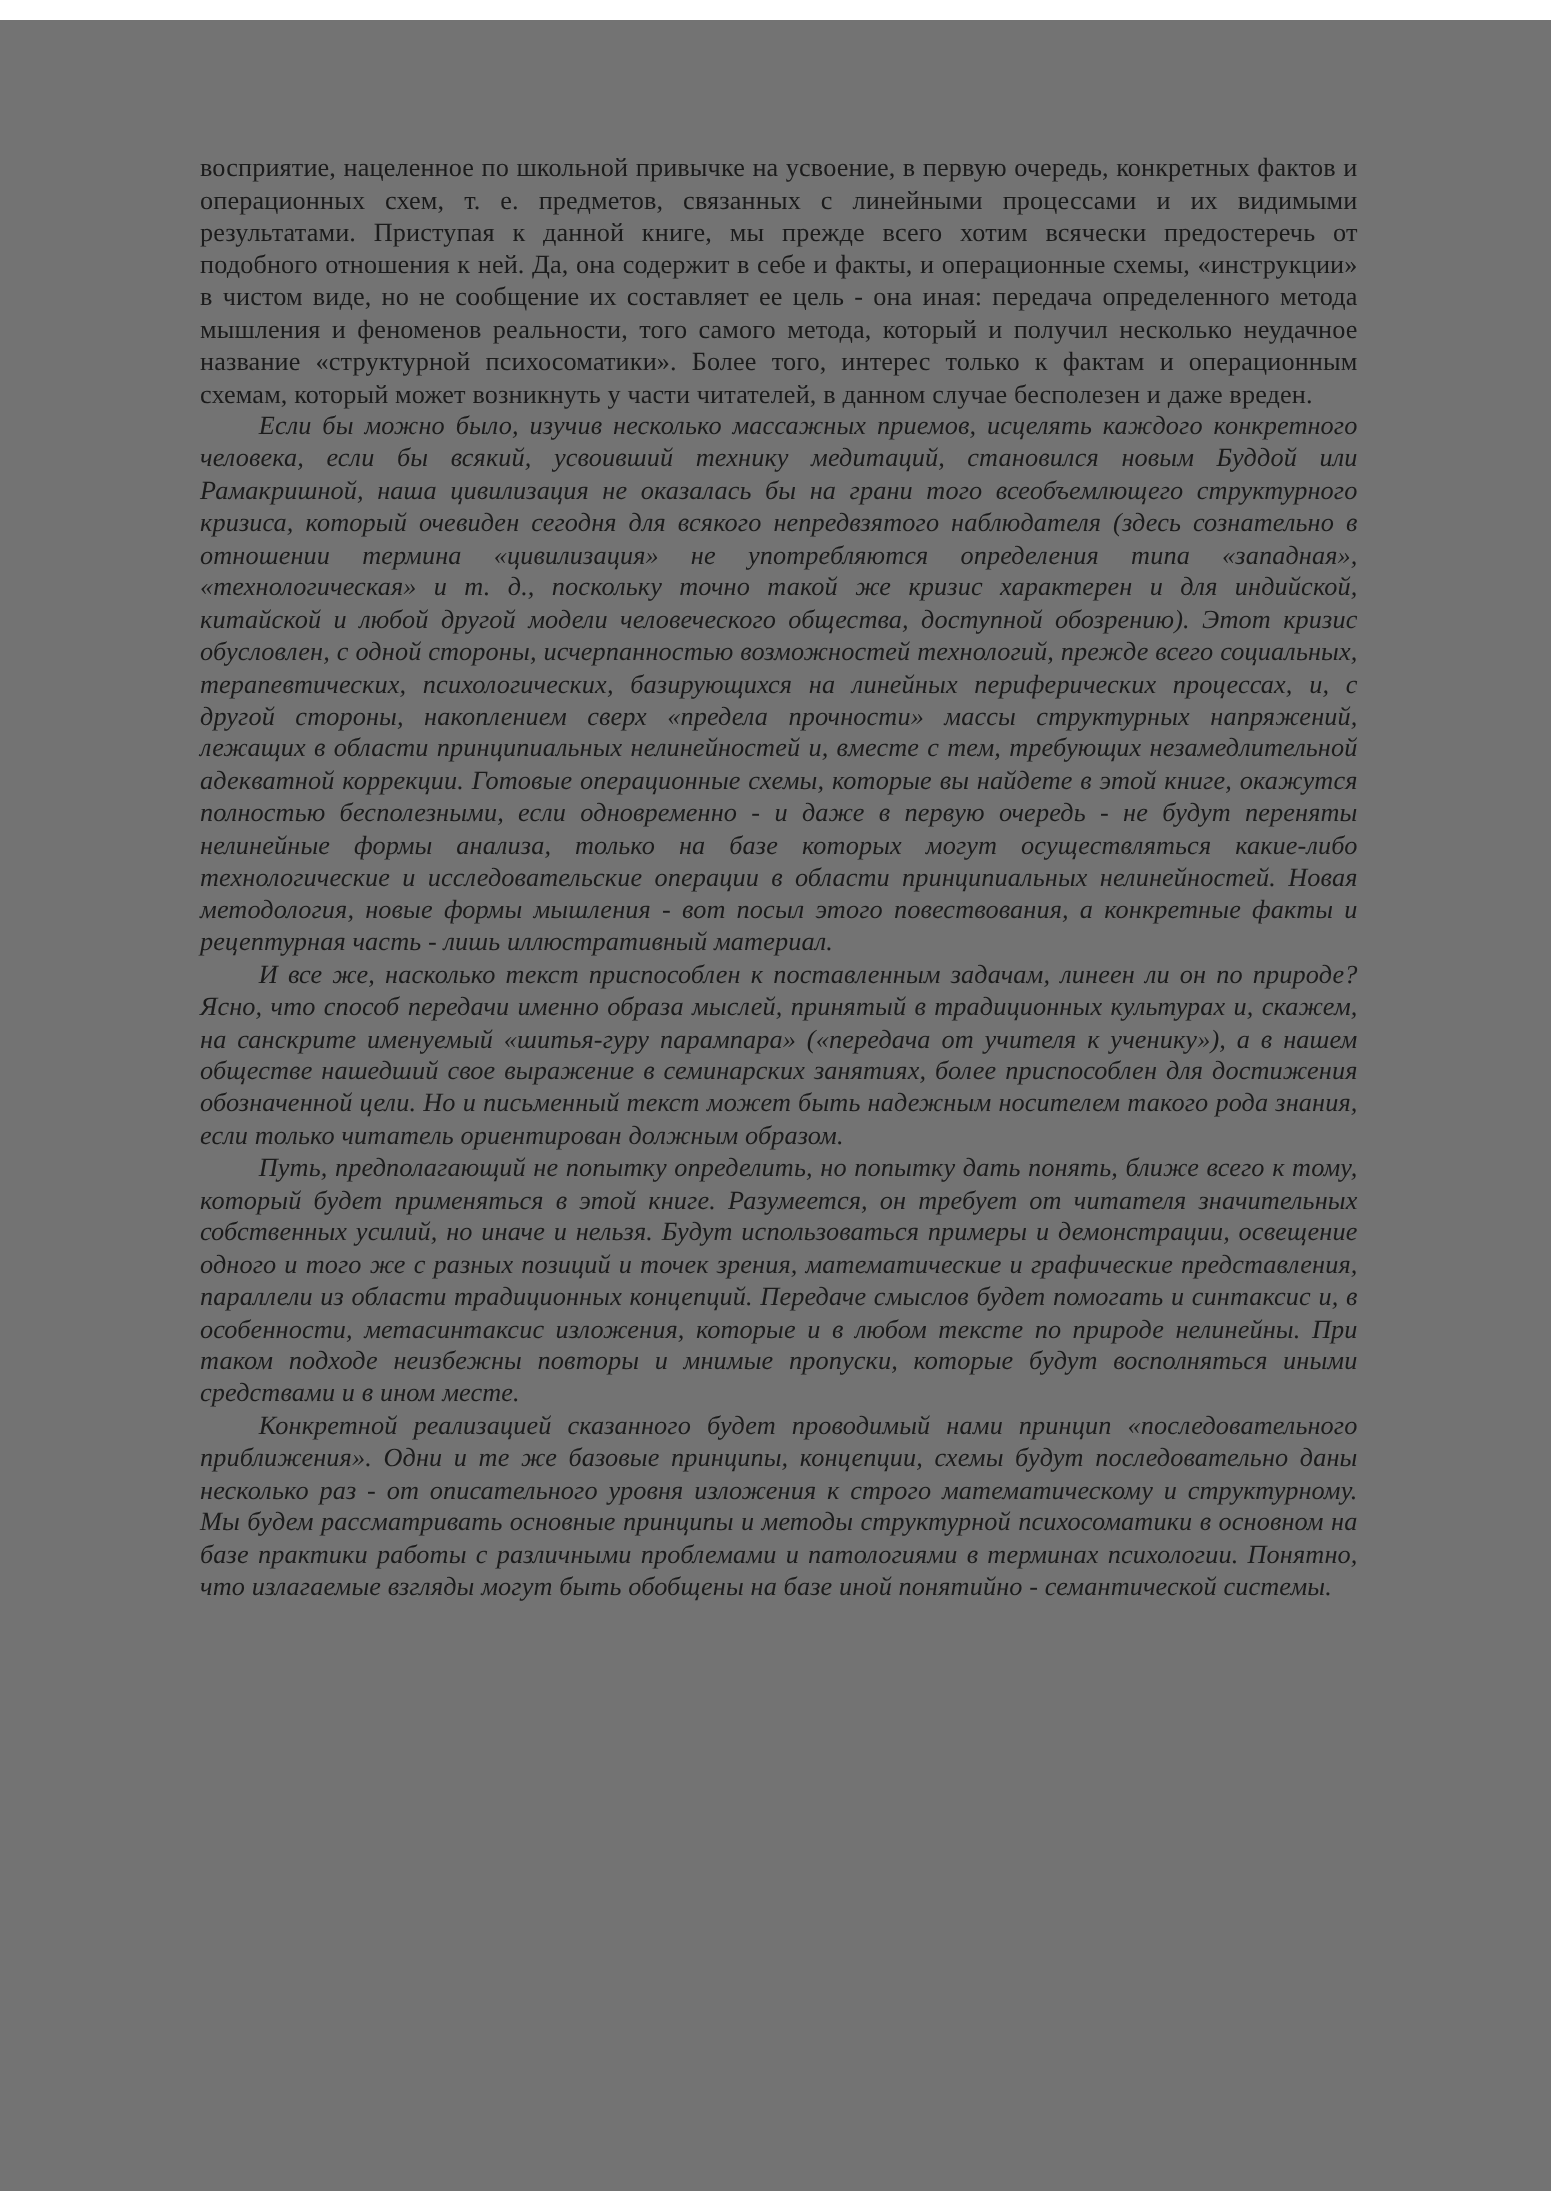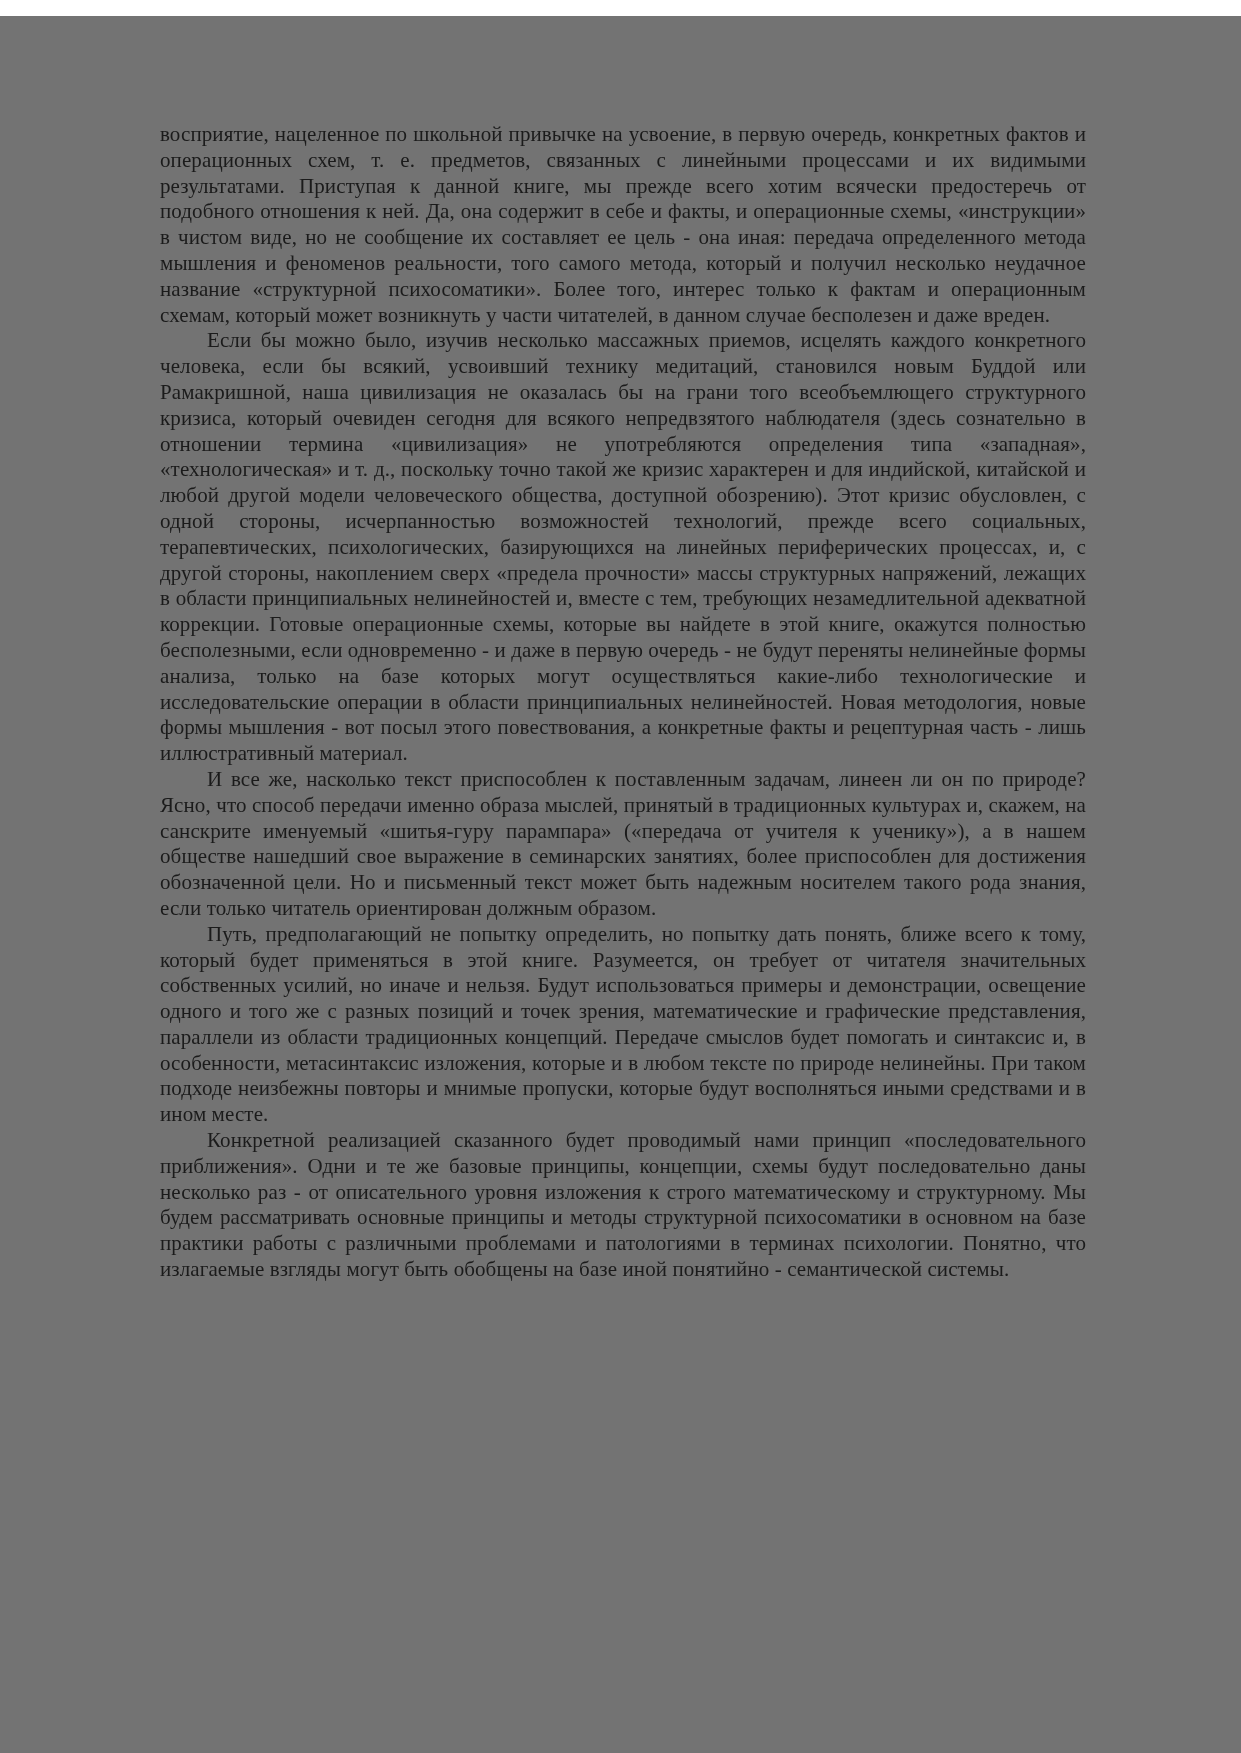--- a/index.html
+++ b/index.html
@@ -26,20 +26,21 @@
     line-height: 25.8px;
     color: #1b1b1b;
     letter-spacing: 0.1px;
   }
   .text-block p {
     margin: 0;
     padding: 0;
   }
   .text-block p.indented {
     text-indent: 47px;
+    font-style: italic;
   }
 </style>
 </head>
 <body>
 
 <div class="page">
   <div class="text-block">
     <p>восприятие, нацеленное по школьной привычке на усвоение, в первую очередь, конкретных фактов и операционных схем, т. е. предметов, связанных с линейными процессами и их видимыми результатами. Приступая к данной книге, мы прежде всего хотим всячески предостеречь от подобного отношения к ней. Да, она содержит в себе и факты, и операционные схемы, «инструкции» в чистом виде, но не сообщение их составляет ее цель - она иная: передача определенного метода мышления и феноменов реальности, того самого метода, который и получил несколько неудачное название «структурной психосоматики». Более того, интерес только к фактам и операционным схемам, который может возникнуть у части читателей, в данном случае бесполезен и даже вреден.</p>
     <p class="indented">Если бы можно было, изучив несколько массажных приемов, исцелять каждого конкретного человека, если бы всякий, усвоивший технику медитаций, становился новым Буддой или Рамакришной, наша цивилизация не оказалась бы на грани того всеобъемлющего структурного кризиса, который очевиден сегодня для всякого непредвзятого наблюдателя (здесь сознательно в отношении термина «цивилизация» не употребляются определения типа «западная», «технологическая» и т. д., поскольку точно такой же кризис характерен и для индийской, китайской и любой другой модели человеческого общества, доступной обозрению). Этот кризис обусловлен, с одной стороны, исчерпанностью возможностей технологий, прежде всего социальных, терапевтических, психологических, базирующихся на линейных периферических процессах, и, с другой стороны, накоплением сверх «предела прочности» массы структурных напряжений, лежащих в области принципиальных нелинейностей и, вместе с тем, требующих незамедлительной адекватной коррекции. Готовые операционные схемы, которые вы найдете в этой книге, окажутся полностью бесполезными, если одновременно - и даже в первую очередь - не будут переняты нелинейные формы анализа, только на базе которых могут осуществляться какие-либо технологические и исследовательские операции в области принципиальных нелинейностей. Новая методология, новые формы мышления - вот посыл этого повествования, а конкретные факты и рецептурная часть - лишь иллюстративный материал.</p>
     <p class="indented">И все же, насколько текст приспособлен к поставленным задачам, линеен ли он по природе? Ясно, что способ передачи именно образа мыслей, принятый в традиционных культурах и, скажем, на санскрите именуемый «шитья-гуру парампара» («передача от учителя к ученику»), а в нашем обществе нашедший свое выражение в семинарских занятиях, более приспособлен для достижения обозначенной цели. Но и письменный текст может быть надежным носителем такого рода знания, если только читатель ориентирован должным образом.</p>

